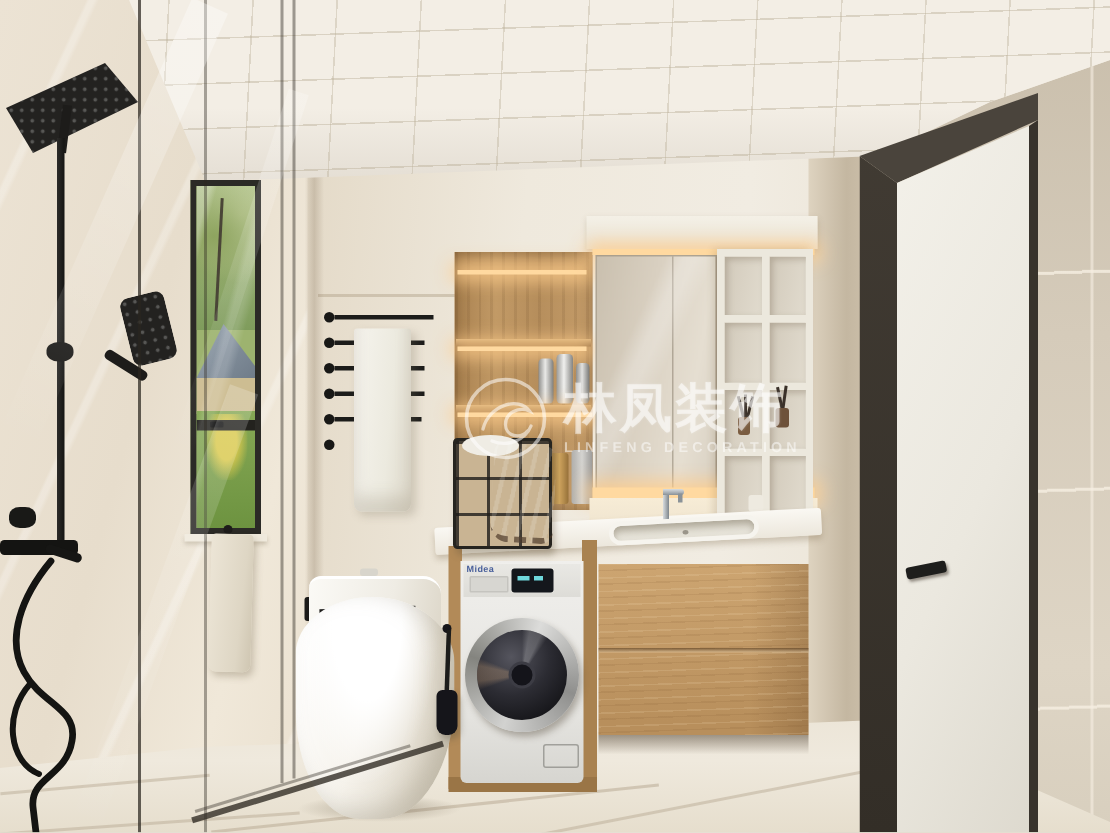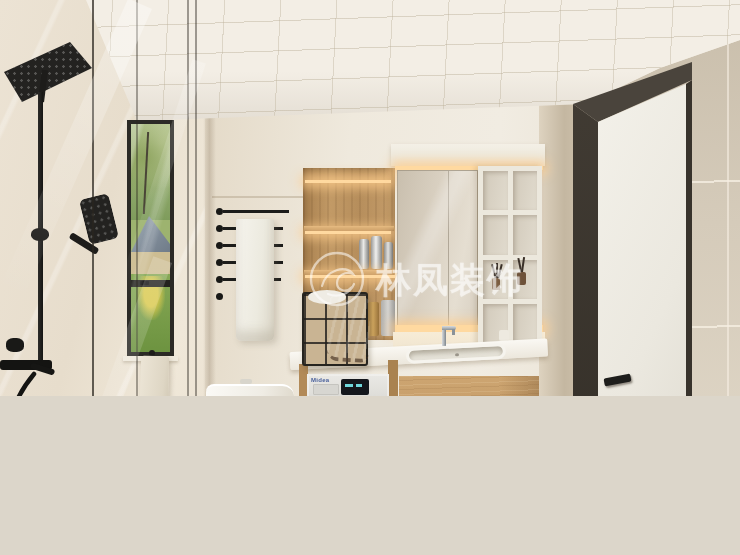--- a/index.html
+++ b/index.html
@@ -1,16 +1,16 @@
 <!DOCTYPE html>
 <html><head>
 <meta charset="utf-8">
 <style>
   html,body{margin:0;padding:0;background:#dcd6ca;font-family:"Liberation Sans",sans-serif;}
-  .stage{position:relative;width:740px;height:396px;overflow:hidden;background:#efe9dd;}
+  .stage{position:relative;width:740px;height:555px;overflow:hidden;background:#efe9dd;}
   .abs{position:absolute;}
   .dotgrid{background-image:radial-gradient(rgba(130,130,128,.55) 1px, transparent 1.5px);background-size:7px 7px;}
   .ledstrip{background:#ffd9a0;box-shadow:0 0 12px 4px rgba(255,205,140,.9);}
   .glassline{background:rgba(42,38,31,.72);}
   .wm-cn{font-size:35px;font-weight:700;letter-spacing:2px;color:rgba(255,255,255,.55);line-height:1;text-shadow:0 0 2px rgba(255,255,255,.25);}
   .wm-en{font-size:9.5px;font-weight:600;letter-spacing:2.8px;color:rgba(255,255,255,.5);margin-top:3px;}
   .brand{font-size:6px;font-weight:700;color:#49609b;letter-spacing:.3px;}
 </style>
 </head>
 <body>
@@ -196,16 +196,17 @@
   <div class="abs" style="left:98px;top:250px;width:20px;height:320px;background:linear-gradient(180deg,rgba(255,255,255,.2),rgba(255,255,255,0));transform:rotate(20deg);"></div>
   <div class="abs" style="left:152px;top:55px;width:14px;height:260px;background:linear-gradient(180deg,rgba(255,255,255,.22),rgba(255,255,255,0));transform:rotate(18deg);"></div>
 
   <div class="abs" style="left:308px;top:250px;display:flex;align-items:center;gap:10px;">
     <svg width="58" height="58" viewBox="0 0 58 58">
       <circle cx="29" cy="29" r="26" fill="none" stroke="rgba(255,255,255,.55)" stroke-width="2.4"></circle>
       <path d="M14 36 C 18 20, 38 14, 45 24 C 38 21, 29 25, 29 33 C 29 41, 39 43, 44 37 M 20 44 C 30 48, 42 44, 46 34" fill="none" stroke="rgba(255,255,255,.55)" stroke-width="2.2" stroke-linecap="round"></path>
     </svg>
     <div>
       <div class="wm-cn">林凤装饰</div>
+      <div class="wm-en">LINFENG DECORATION</div>
     </div>
   </div>
 
 </div>
 
 </body></html>

